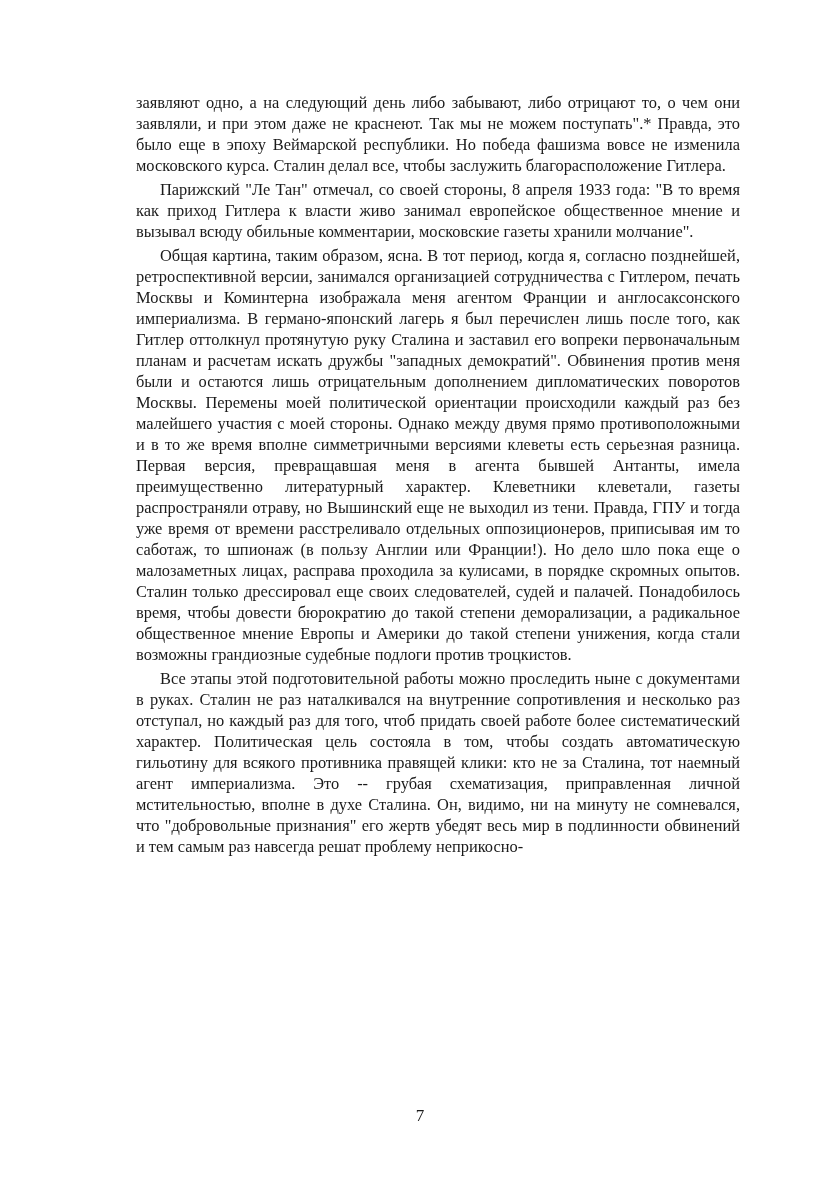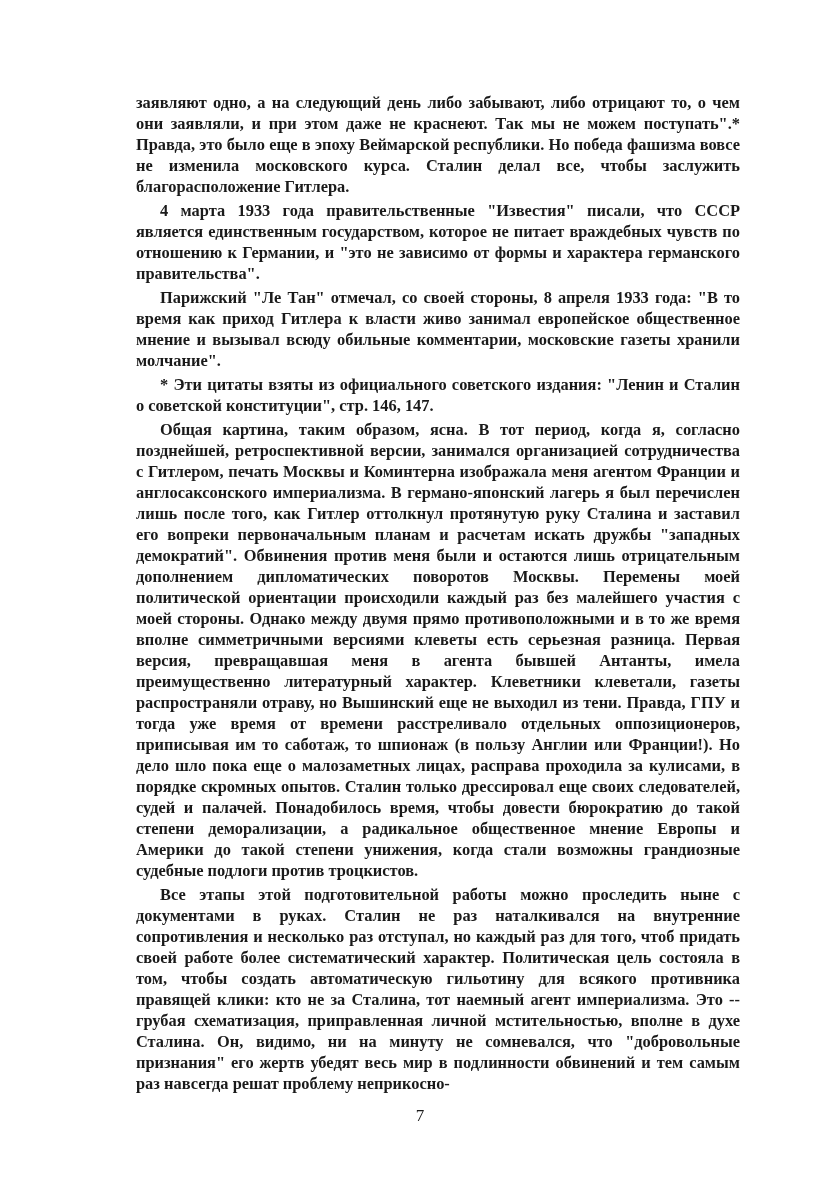--- a/index.html
+++ b/index.html
@@ -17,21 +17,20 @@
       position: absolute;
       left: 136px;
       top: 92px;
       width: 604px;
       font-family: "Liberation Serif", "DejaVu Serif", serif;
       font-size: 16.4px;
       line-height: 21px;
       color: #1a1a1a;
       text-align: justify;
       hyphens: manual;
-      font-weight: bold;
     }
     .page p {
       margin: 0 0 3px 0;
       text-indent: 24px;
     }
     .page p.first {
       text-indent: 0;
     }
     .page p.footnote {
       margin-bottom: 3px;
@@ -45,20 +44,18 @@
       font-family: "Liberation Serif", "DejaVu Serif", serif;
       font-size: 17px;
       color: #1a1a1a;
     }
   </style>
 </head>
 <body>
 
 <div class="page">
   <p class="first">заявляют одно, а на следующий день либо забывают, либо отрицают то, о чем они заявляли, и при этом даже не краснеют. Так мы не можем поступать".* Правда, это было еще в эпоху Веймарской республики. Но победа фашизма вовсе не изменила московского курса. Сталин делал все, чтобы заслужить благорасположение Гитлера.</p>
-  <p>4 марта 1933 года правительственные "Известия" писали, что СССР является единственным государством, которое не питает враждебных чувств по отношению к Германии, и "это не зависимо от формы и характера германского правительства".</p>
   <p>Парижский "Ле Тан" отмечал, со своей стороны, 8 апреля 1933 года: "В то время как приход Гитлера к власти живо занимал европейское общественное мнение и вызывал всюду обильные комментарии, московские газеты хранили молчание".</p>
-  <p class="footnote">* Эти цитаты взяты из официального советского издания: "Ленин и Сталин о советской конституции", стр. 146, 147.</p>
   <p>Общая картина, таким образом, ясна. В тот период, когда я, согласно позднейшей, ретроспективной версии, занимался организацией сотрудничества с Гитлером, печать Москвы и Коминтерна изображала меня агентом Франции и англосаксонского империализма. В германо-японский лагерь я был перечислен лишь после того, как Гитлер оттолкнул протянутую руку Сталина и заставил его вопреки первоначальным планам и расчетам искать дружбы "западных демократий". Обвинения против меня были и остаются лишь отрицательным дополнением дипломатических поворотов Москвы. Перемены моей политической ориентации происходили каждый раз без малейшего участия с моей стороны. Однако между двумя прямо противоположными и в то же время вполне симметричными версиями клеветы есть серьезная разница. Первая версия, превращавшая меня в агента бывшей Антанты, имела преимущественно литературный характер. Клеветники клеветали, газеты распространяли отраву, но Вышинский еще не выходил из тени. Правда, ГПУ и тогда уже время от времени расстреливало отдельных оппозиционеров, приписывая им то саботаж, то шпионаж (в пользу Англии или Франции!). Но дело шло пока еще о малозаметных лицах, расправа проходила за кулисами, в порядке скромных опытов. Сталин только дрессировал еще своих следователей, судей и палачей. Понадобилось время, чтобы довести бюрократию до такой степени деморализации, а радикальное общественное мнение Европы и Америки до такой степени унижения, когда стали возможны грандиозные судебные подлоги против троцкистов.</p>
   <p>Все этапы этой подготовительной работы можно проследить ныне с документами в руках. Сталин не раз наталкивался на внутренние сопротивления и несколько раз отступал, но каждый раз для того, чтоб придать своей работе более систематический характер. Политическая цель состояла в том, чтобы создать автоматическую гильотину для всякого противника правящей клики: кто не за Сталина, тот наемный агент империализма. Это -- грубая схематизация, приправленная личной мстительностью, вполне в духе Сталина. Он, видимо, ни на минуту не сомневался, что "добровольные признания" его жертв убедят весь мир в подлинности обвинений и тем самым раз навсегда решат проблему неприкосно-</p>
 </div>
 
 <div class="page-number">7</div>
 
 </body></html>

